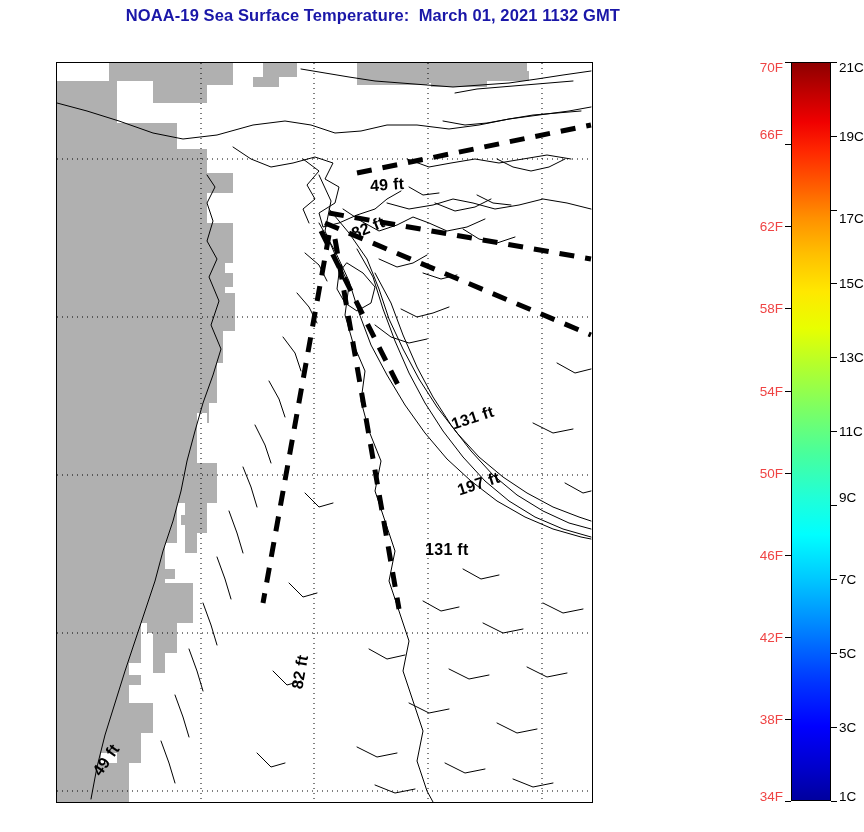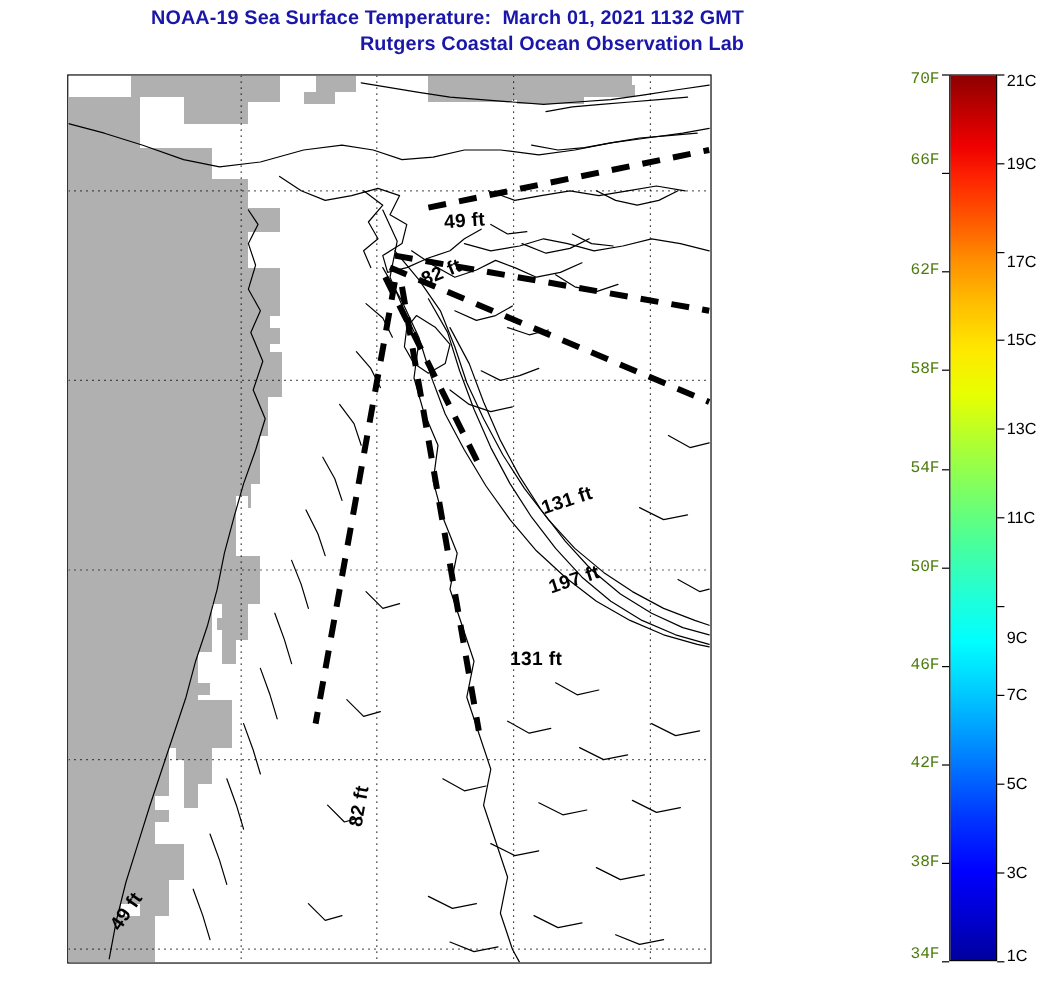--- a/index.html
+++ b/index.html
@@ -47,34 +47,33 @@
        #ffc000 74%,
        #ff9000 79%,
        #ff6000 83%,
        #ff2800 88%,
        #f00000 92%,
        #c00000 96%,
        #8e0000 100%);}
   .cb-tick-l{position:absolute;left:-6px;width:6px;height:1px;background:#000;}
   .cb-tick-r{position:absolute;right:-6px;width:6px;height:1px;background:#000;}
   .cb-lab-l{position:absolute;right:calc(100% + 8px);transform:translateY(-50%);
-            font-size:13.5px;color:#4d7c0f;white-space:nowrap;font-family:Liberation Mono, monospace;}
+            font-size:13.5px;color:#ef4444;white-space:nowrap;}
   .cb-lab-r{position:absolute;left:calc(100% + 8px);transform:translateY(-50%);
             font-size:13.5px;color:#000;white-space:nowrap;}
 
   
   .depth-label{position:absolute;font-size:16px;font-weight:bold;color:#000;
                white-space:nowrap;letter-spacing:.3px;}
 </style>
 </head>
 <body>
 
 <div id="title-block">
   <div class="title-line">NOAA-19 Sea Surface Temperature:  March 01, 2021 1132 GMT</div>
-  <div class="title-line">Rutgers Coastal Ocean Observation Lab</div>
 </div>
 
 <div id="map-frame">
   <svg id="map-canvas" viewBox="0 0 535 739" preserveAspectRatio="none">
 
     <rect x="0" y="0" width="535" height="739" fill="#ffffff"></rect>
 
     <g fill="#b0b0b0" shape-rendering="crispEdges">
 
       <path d="M0,0 H52 V18 H96 V40 H150 V22 H176 V0 H0 Z"></path>
@@ -363,18 +362,18 @@
   <div class="cb-tick-r" style="top:591px"></div>
   <div class="cb-tick-r" style="top:665px"></div>
   <div class="cb-tick-r" style="top:739px"></div>
 
   <div class="cb-lab-r" style="top:5px">21C</div>
   <div class="cb-lab-r" style="top:74px">19C</div>
   <div class="cb-lab-r" style="top:156px">17C</div>
   <div class="cb-lab-r" style="top:221px">15C</div>
   <div class="cb-lab-r" style="top:295px">13C</div>
   <div class="cb-lab-r" style="top:369px">11C</div>
-  <div class="cb-lab-r" style="top:469px">9C</div>
+  <div class="cb-lab-r" style="top:435px">9C</div>
   <div class="cb-lab-r" style="top:517px">7C</div>
   <div class="cb-lab-r" style="top:591px">5C</div>
   <div class="cb-lab-r" style="top:665px">3C</div>
   <div class="cb-lab-r" style="top:734px">1C</div>
 </div>
 
 </body></html>

